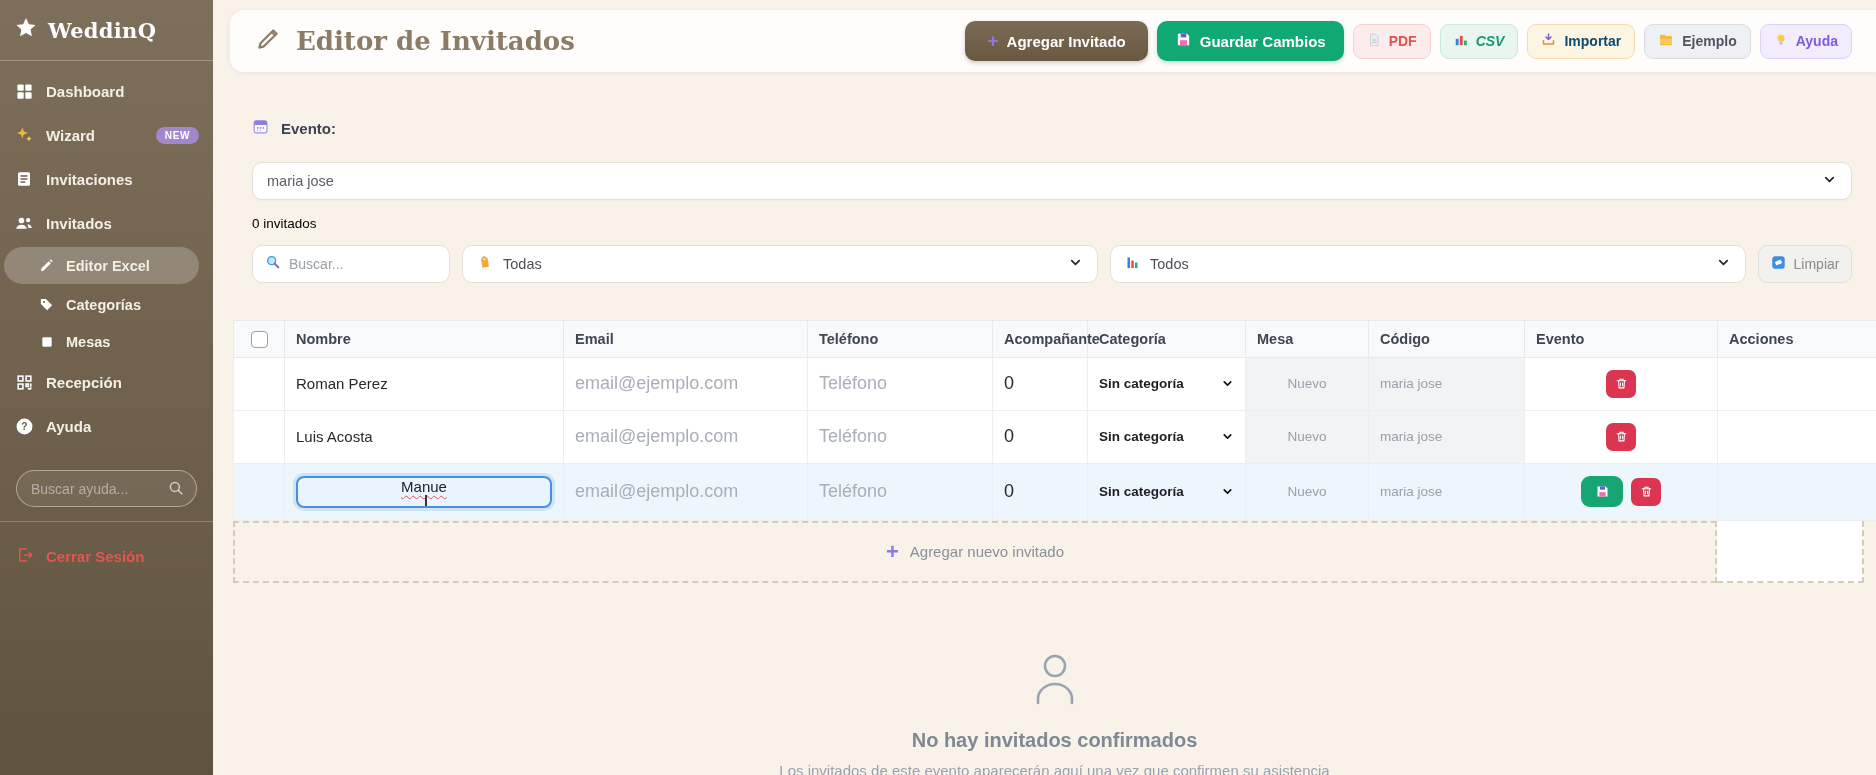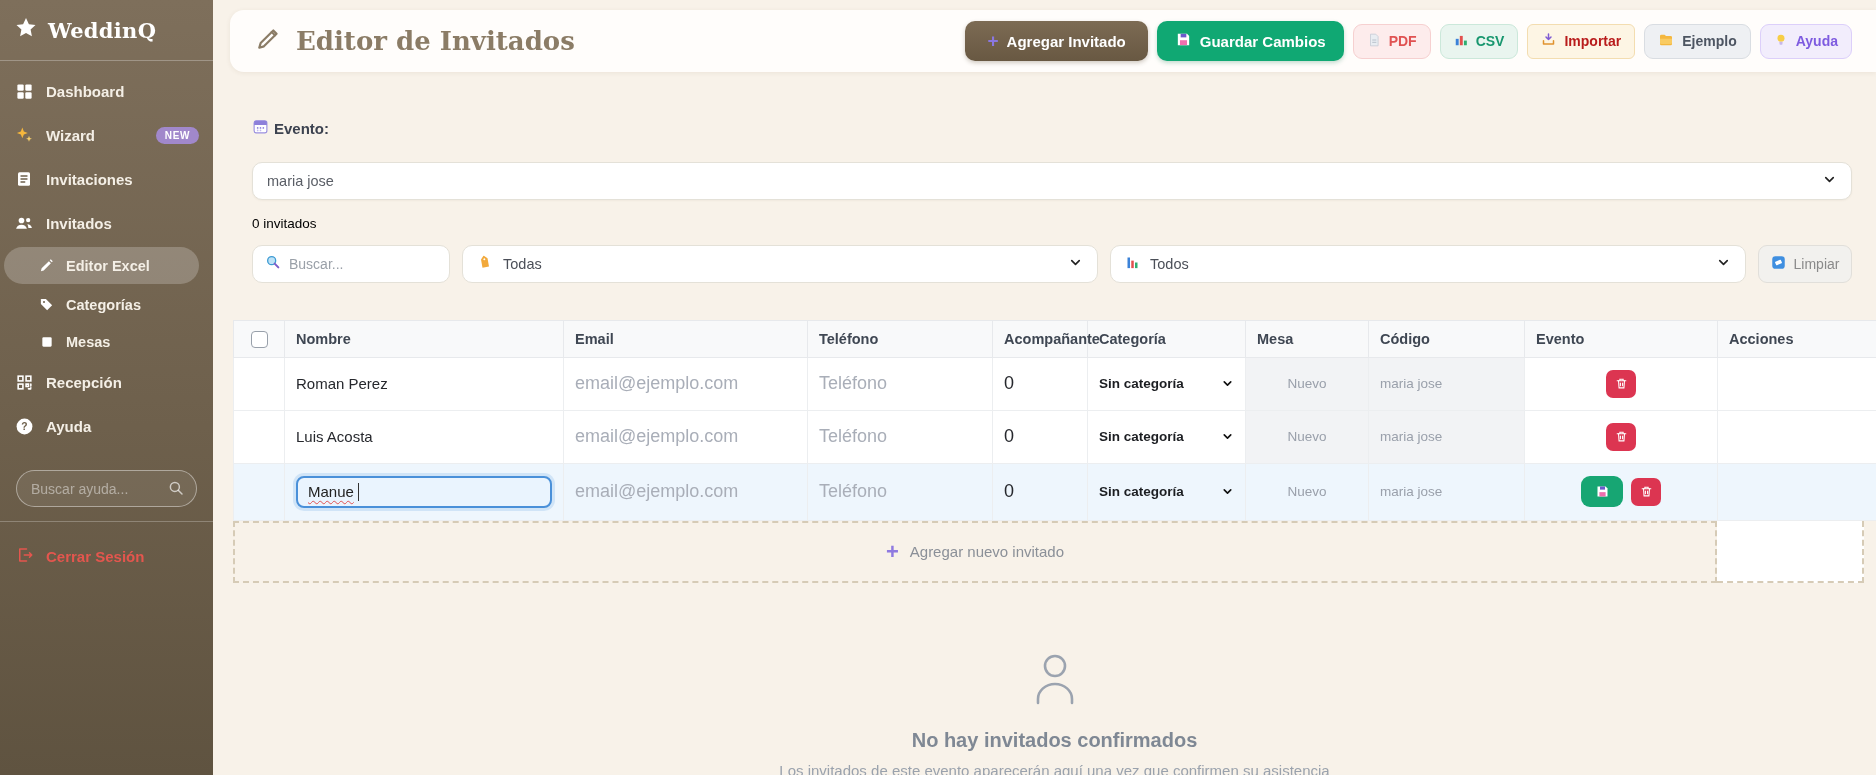--- a/index.html
+++ b/index.html
@@ -36,27 +36,27 @@
      font-size:26px; color:#8b7c66; }
   .hdr-btns { margin-left:auto; display:flex; align-items:center; gap:9px; }
   .btn { display:flex; align-items:center; gap:8px; border:none; cursor:pointer; font-family:inherit; white-space:nowrap; }
   .btn-brown { height:40px; padding:0 22px; border-radius:10px; background:linear-gradient(180deg,#7c6b54,#685842);
      color:#fff; font-size:15px; font-weight:700; box-shadow:0 2px 4px rgba(70,55,30,.25); }
   .btn-brown .plus { color:#8a77e0; font-size:19px; font-weight:700; }
   .btn-green { height:40px; padding:0 18px; border-radius:10px; background:#10a873; color:#fff; font-size:15px; font-weight:700;
      box-shadow:0 2px 4px rgba(20,120,80,.25); }
   .btn-soft { height:35px; padding:0 13px; border-radius:9px; font-size:14px; font-weight:700; border:1px solid; }
   .btn-pdf { background:#fdecec; border-color:#f6d0d0; color:#e05252;text-align:center; }
-  .btn-csv { background:#e9f5ef; border-color:#cbe8da; color:#18976f; }
-  .btn-import { background:#fdf5e4; border-color:#f3ddb0; color:#b91c1c;border-radius:6px; }
+  .btn-csv { background:#e9f5ef; border-color:#cbe8da; color:#18976f;font-style:italic; }
+  .btn-import { background:#fdf5e4; border-color:#f3ddb0; color:#0c4a6e; }
   .btn-example { background:#eef0f3; border-color:#d9dde2; color:#4d5562; }
   .btn-help { background:#f2edfc; border-color:#dccffa; color:#7e5be0; }
 
   .pad39 { padding:0 24px 0 39px; }
-  .evento-label { margin-top:46px; display:flex; align-items:center; gap:5px; font-size:15px; font-weight:700; color:#3d4350; }
+  .evento-label { margin-top:46px; display:flex; align-items:center; gap:12px; font-size:15px; font-weight:700; color:#3d4350; }
   .sel { background:#fff; border:1px solid #e4e1d8; border-radius:10px; height:38px; display:flex; align-items:center;
      padding:0 14px; font-size:14.5px; color:#4b4f58; cursor:pointer; }
   .sel .chev { margin-left:auto; }
   .evento-select { margin-top:24px; width:100%; box-shadow:0 1px 2px rgba(90,70,40,.05); color:#5a5e66; }
   .count-label { margin-top:16px; font-size:13.5px; color:#000000; }
   .filters { margin-top:14px; display:flex; gap:12px; }
   .search-box { width:198px; flex:none; background:#fff; border:1px solid #e4e1d8; border-radius:10px; height:38px;
      display:flex; align-items:center; padding:0 12px; gap:8px; }
   .search-box input { border:none; outline:none; width:100%; font-size:14px; color:#444; background:transparent; font-family:inherit; }
   .search-box input::placeholder { color:#9aa0a8; }
@@ -75,21 +75,21 @@
   td { border:1px solid #eceef0; height:46px; padding:12px 11px; font-size:15px; color:#26282d; background:#fff; overflow:hidden; white-space:nowrap; }
   td.center, th.center { text-align:center; }
   .cell-input { border:none; outline:none; width:100%; background:transparent; font-size:18px; color:#26282d; font-family:inherit; }
   .cell-input::placeholder { color:#a9aeb8; }
   .cell-muted { background:#f2f3f5; color:#9aa0ab; font-size:13.5px; text-align:center; }
   .cell-muted-l { background:#f2f3f5; color:#9aa0ab; font-size:13.5px; }
   .cat-cell { display:flex; align-items:center; justify-content:space-between; gap:12px; font-size:13.5px; font-weight:700; color:#1c1e22; cursor:pointer; height:100%; }
   tr.editing td { background:#eef6fd; }
   tr.editing td.cell-muted, tr.editing td.cell-muted-l { background:#eef6fd; color:#9aa0ab; }
   .name-input { display:flex; align-items:center; height:32px; border:2px solid #4a90d9; border-radius:8px; background:#eaf4fe;
-     padding:0 10px; box-shadow:0 0 0 3px rgba(120,175,230,.25); cursor:text; }
+     padding:0 10px; box-shadow:0 0 0 3px rgba(120,175,230,.25); cursor:text;flex-direction:column; }
   .name-input .txt { font-size:15px; color:#222; text-decoration:underline wavy #e05252 1px; text-underline-offset:3px; }
   .caret { display:inline-block; width:1.5px; height:18px; background:#333; margin-left:4px; }
   .evt-btns { display:flex; align-items:center; justify-content:center; gap:8px; height:100%; }
   .btn-trash { width:30px; height:28px; border-radius:7px; background:#dc3551; border:none; display:flex; align-items:center; justify-content:center; cursor:pointer; }
   .btn-savecell { width:42px; height:31px; border-radius:9px; background:#17a673; border:none; display:flex; align-items:center; justify-content:center; cursor:pointer; }
   .hdr-checkbox { width:17px; height:17px; appearance:none; border:1.5px solid #98a0aa; border-radius:4px; background:#fff; cursor:pointer; vertical-align:middle; }
 
   
   .addrow-wrap { position:relative; margin-left:20px; width:1643px; height:62px; }
   .addrow-box { position:absolute; left:0; top:0; width:1484px; height:62px; border:2px dashed #d6cbb6;

